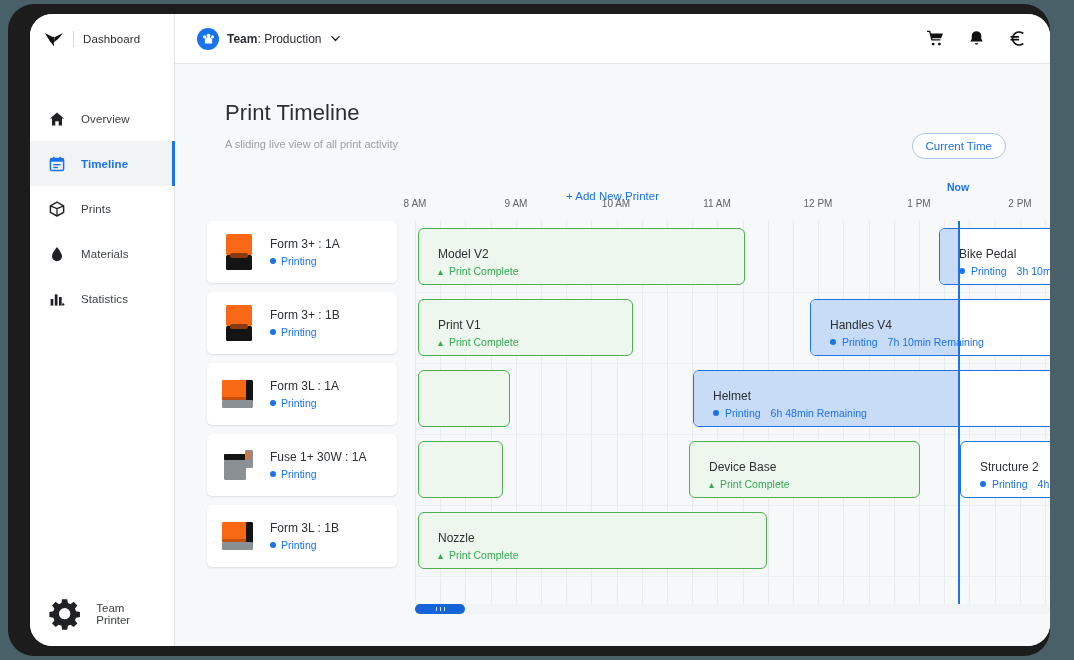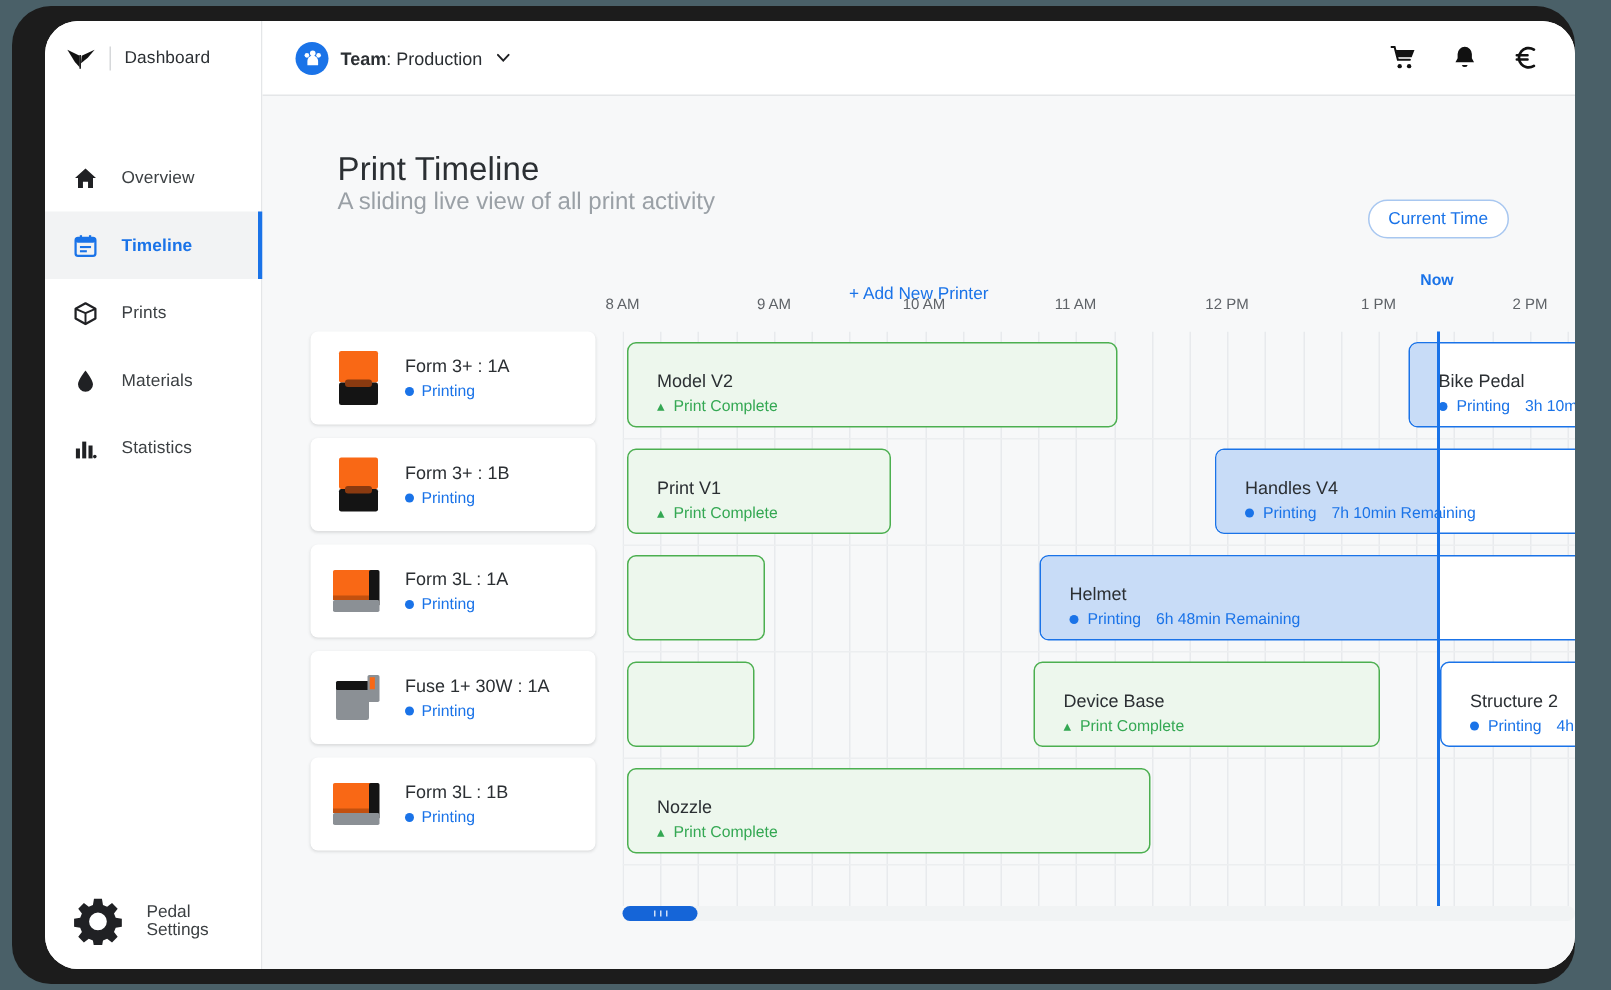--- a/index.html
+++ b/index.html
@@ -79,21 +79,21 @@
   #topbar .spacer { flex: 1; }
   .top-ic { margin-right: 24px; cursor: pointer; display: block; }
   
   #main {
     position: absolute; left: 145px; top: 50px; right: 0; bottom: 0;
     background: #f7f8f9;
     overflow: hidden;
   }
   #page-head { padding: 36px 0 0 50px; position: relative; }
   #page-title { font-size: 22px; color: #2b2f33; font-weight: normal; letter-spacing: .1px; }
-  #page-sub { font-size: 16px; color: #9aa0a6; }
+  #page-sub { font-size: 11px; color: #9aa0a6; margin-top: 12px; }
   #current-time-btn {
     position: absolute; right: 44px; top: 69px;
     border: 1px solid #a8c7f0; border-radius: 14px;
     background: #ffffff; color: #1a73e8;
     font-size: 11.5px; font-family: inherit;
     padding: 6px 13px; cursor: pointer;
   }
   
   #tl { position: absolute; left: 0; top: 122px; right: 0; bottom: 0; }
   #axis { position: absolute; left: 0; top: 0; right: 0; height: 30px; }
@@ -214,21 +214,21 @@
           <circle cx="14.2" cy="13.4" r="1.2" fill="#202124"></circle>
         </svg>
         <span class="lbl">Statistics</span>
       </div>
     </nav>
 
     <div id="team-settings">
       <svg class="ic" viewBox="0 0 16 16">
         <path d="M8 5.1 A2.9 2.9 0 1 0 8 10.9 A2.9 2.9 0 1 0 8 5.1 Z M6.7 0.6 h2.6 l.35 2.0 1.35 .56 1.6-1.2 1.85 1.85 -1.2 1.6 .56 1.35 2.0 .35 v2.6 l-2.0 .35 -.56 1.35 1.2 1.6 -1.85 1.85 -1.6-1.2 -1.35 .56 -.35 2.0 h-2.6 l-.35-2.0 -1.35-.56 -1.6 1.2 -1.85-1.85 1.2-1.6 -.56-1.35 -2.0-.35 v-2.6 l2.0-.35 .56-1.35 -1.2-1.6 1.85-1.85 1.6 1.2 1.35-.56 Z" fill="#202124"></path>
       </svg>
-      <span class="lbl">Pedal Settings</span>
+      <span class="lbl">Team Printer</span>
     </div>
   </aside>
 
   <header id="topbar">
     <div id="team-chip">
       <span class="team-badge">
         <svg width="13" height="13" viewBox="0 0 16 16">
           <circle cx="8" cy="4.4" r="2.3" fill="#fff"></circle>
           <circle cx="3.2" cy="6" r="1.9" fill="#fff"></circle>
           <circle cx="12.8" cy="6" r="1.9" fill="#fff"></circle>
@@ -397,21 +397,21 @@
                 <div class="elapsed" style="width: 19px;"></div>
                 <div class="jtxt">
                   <div class="jname">Bike Pedal</div>
                   <div class="jstat">
                     <span class="dot"></span>
                     <span>Printing</span>
                     <span class="rem">3h 10min Remaining</span>
                   </div>
                 </div>
               </div>
-              <div class="job done" style="left: 3px; width: 176px; top: 78px; height: 57px;">
+              <div class="job done" style="left: 3px; width: 215px; top: 78px; height: 57px;">
                 <div class="jtxt">
                   <div class="jname">Print V1</div>
                   <div class="jstat">
                     <span class="thumb-up">▴</span>
                     <span>Print Complete</span>
                   </div>
                 </div>
               </div>
               <div class="job printing" style="left: 395px; width: 419px; top: 78px; height: 57px;">
                 <div class="elapsed" style="width: 148px;"></div>

